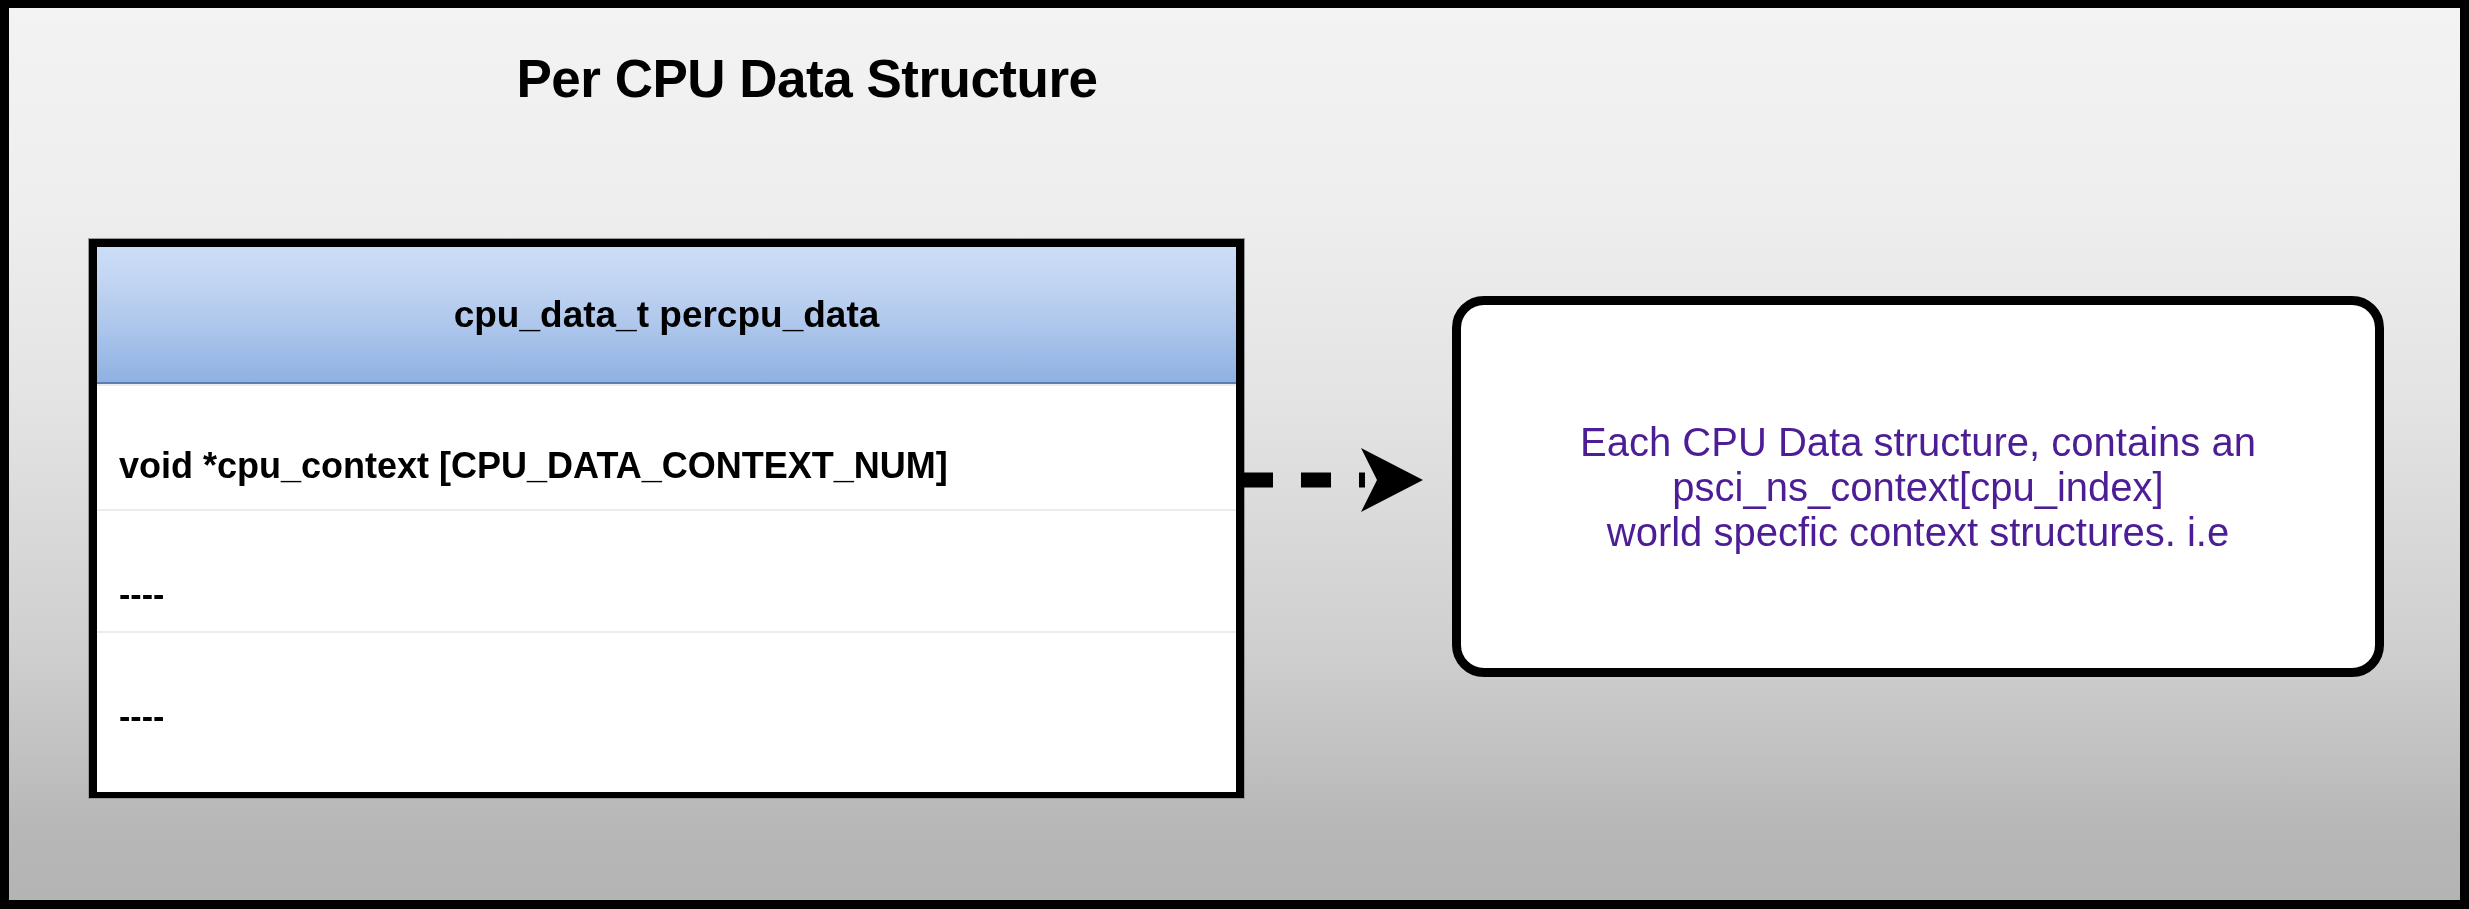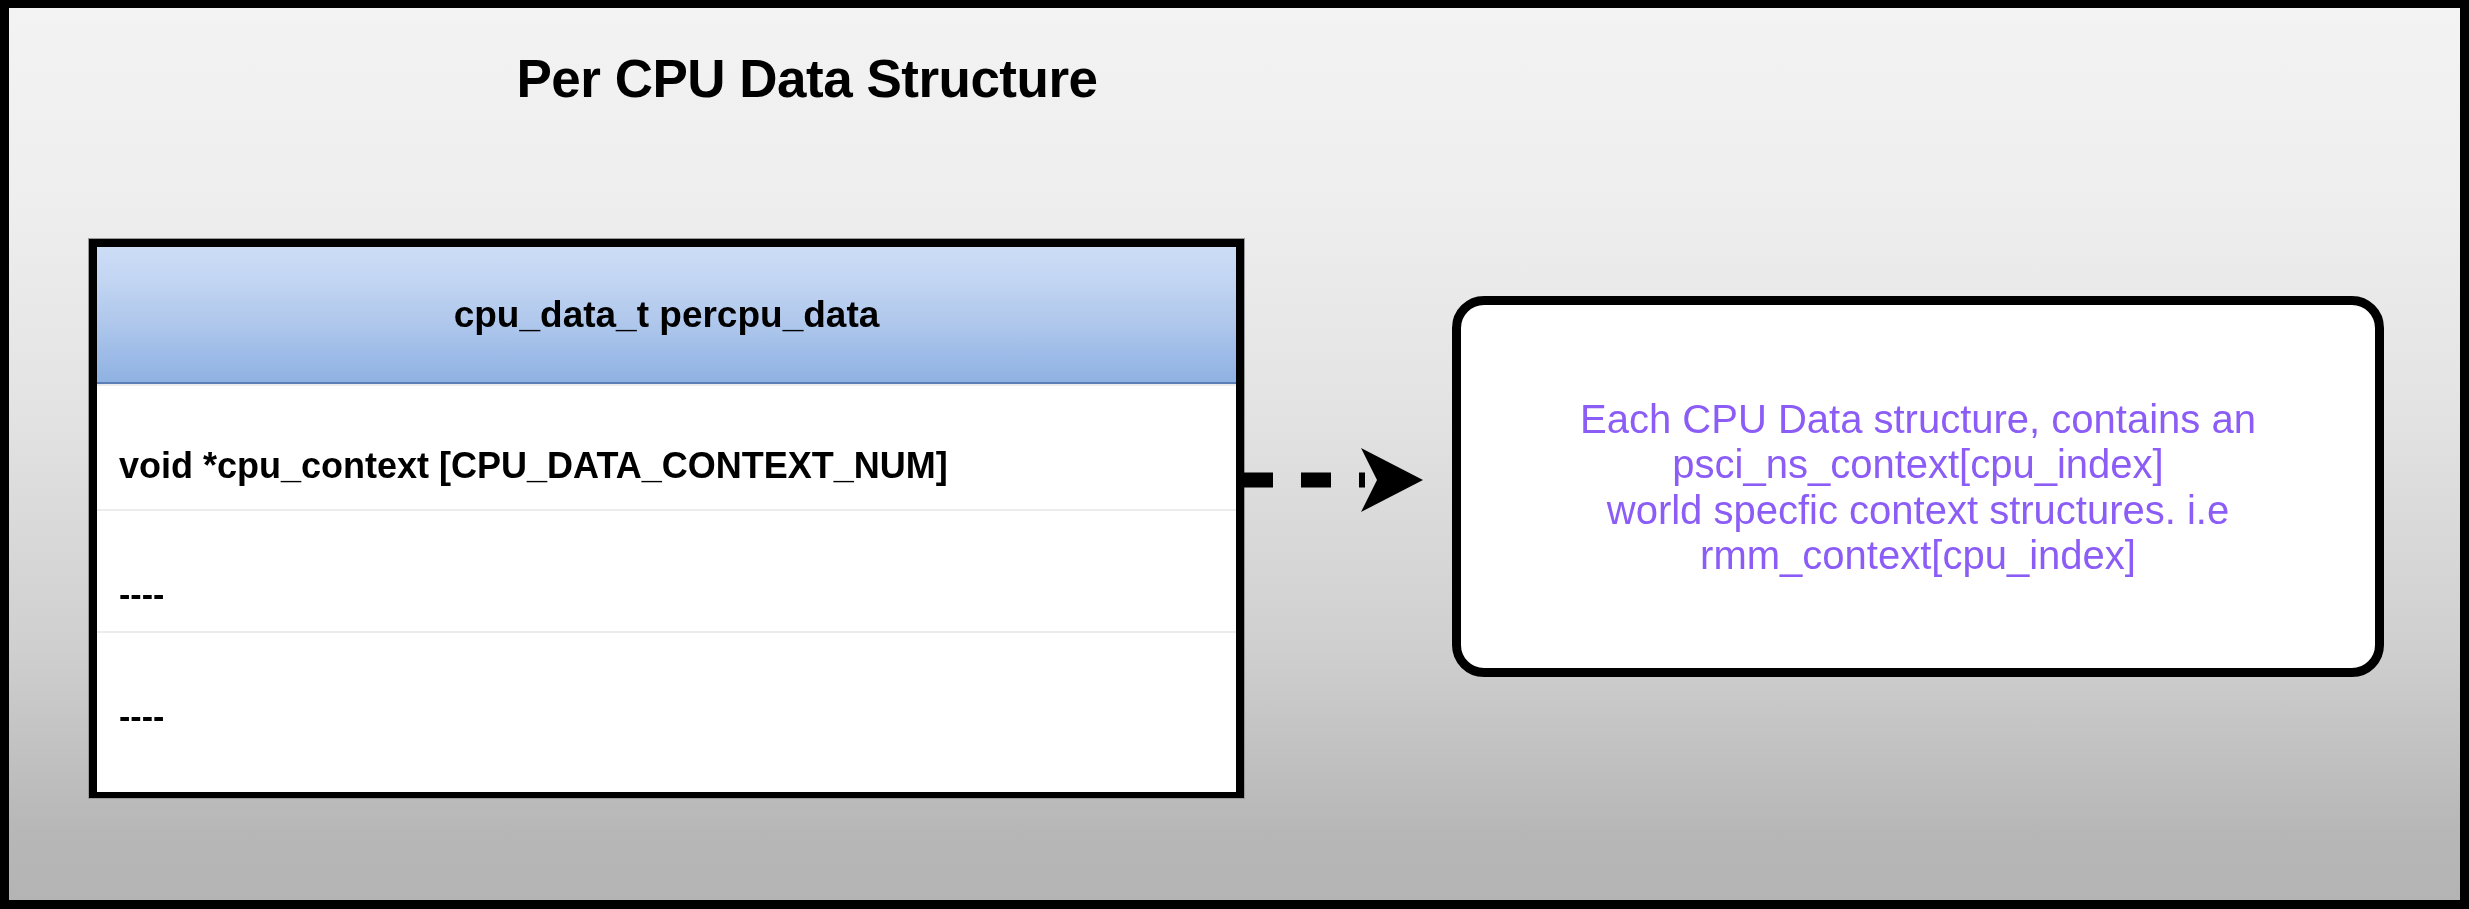--- a/index.html
+++ b/index.html
@@ -130,21 +130,21 @@
     flex-direction: column;
     align-items: center;
     justify-content: center;
     padding: 6px 18px 4px 18px;
   }
 
   .note-line {
     font-size: 40px;
     font-weight: normal;
     font-family: "Liberation Sans Narrow", "Liberation Sans", sans-serif;
-    color: #8b5cf6;
+    color: #4c1d95;
     line-height: 1.13;
     text-align: center;
     white-space: nowrap;
   }
 </style>
 </head>
 <body>
 
 <div id="diagram-frame">
   <div id="diagram-canvas">
@@ -175,17 +175,16 @@
       <svg width="190" height="80" viewBox="0 0 190 80" xmlns="http://www.w3.org/2000/svg">
         <line x1="2" y1="40" x2="124" y2="40" stroke="#000000" stroke-width="15" stroke-dasharray="30,28"></line>
         <polygon points="120,8 182,40 120,72 136,40" fill="#000000"></polygon>
       </svg>
     </div>
 
     <div id="callout-note">
       <div class="note-line">Each CPU Data structure, contains an</div>
       <div class="note-line">psci_ns_context[cpu_index]</div>
       <div class="note-line">world specfic context structures. i.e</div>
-      <div class="note-line">rmm_context[cpu_index]</div>
     </div>
 
   </div>
 </div>
 
 </body></html>

